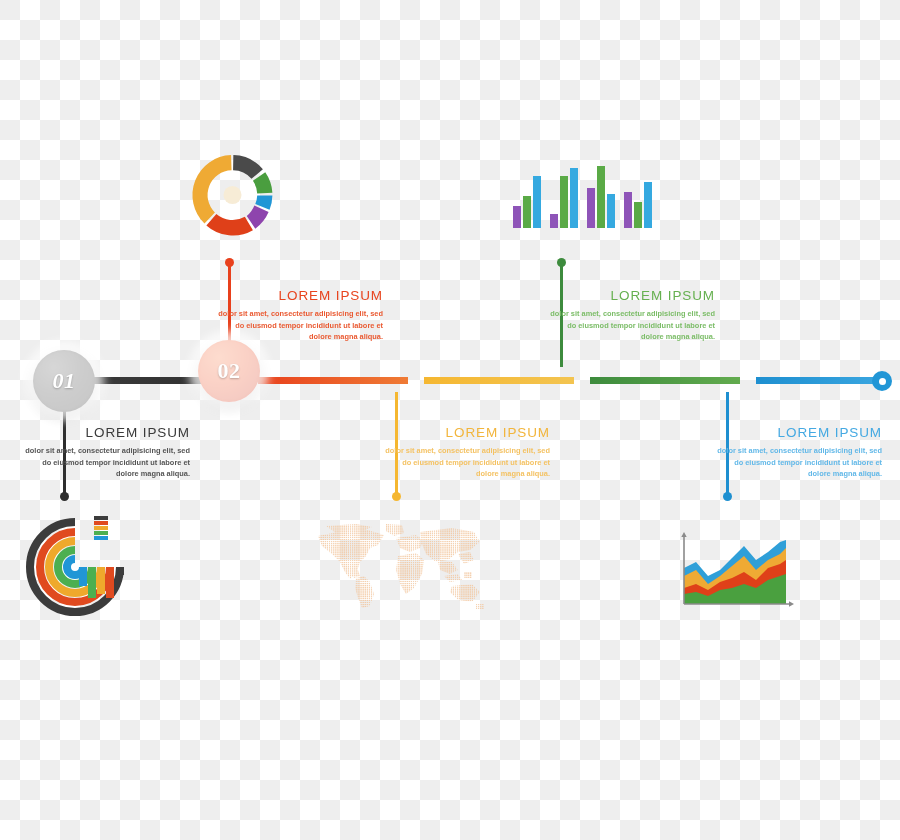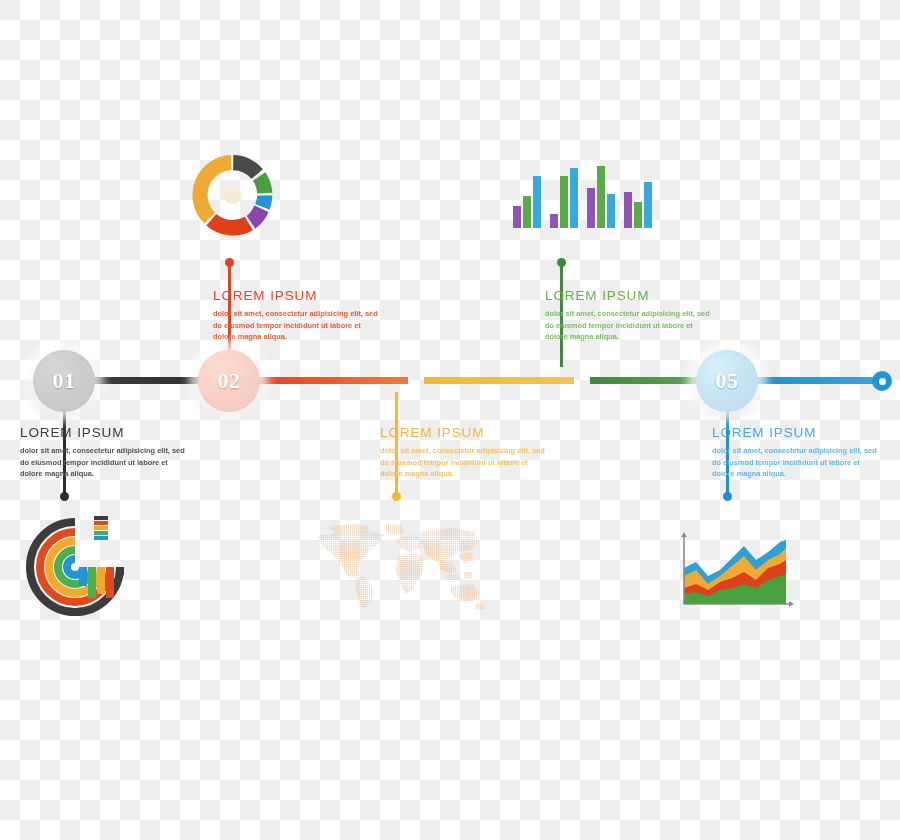--- a/index.html
+++ b/index.html
@@ -34,21 +34,21 @@
   }
   .node span{position:relative;z-index:2;text-shadow:0 1px 2px rgba(0,0,0,.25);}
 
   .endcap{
     position:absolute;width:20px;height:20px;border-radius:50%;
     background:#2196d6;display:flex;align-items:center;justify-content:center;z-index:6;
   }
   .endcap i{display:block;width:7px;height:7px;border-radius:50%;background:#ffffff;}
 
   
-  .tblock{position:absolute;width:170px;text-align:left;}
+  .tblock{position:absolute;width:170px;text-align:right;}
   .tblock .ttl{
     font-size:13.5px;letter-spacing:.9px;line-height:1.2;margin-bottom:4px;
     font-family:"Liberation Sans", sans-serif;font-weight:normal;
   }
   .tblock .bdy{
     font-size:7.4px;line-height:1.55;font-weight:bold;
     font-family:"Liberation Sans", sans-serif;
   }
 
   
@@ -94,36 +94,32 @@
 
   <div class="vline" style="left:395px;top:392px;height:104px;background:#f5b731;"></div>
   <div class="vdot" style="left:392px;top:492px;background:#f5b731;"></div>
 
   <div class="vline" style="left:560px;top:262px;height:105px;background:#3d8b3d;"></div>
   <div class="vdot" style="left:557px;top:258px;background:#3d8b3d;"></div>
 
   <div class="vline" style="left:726px;top:392px;height:104px;background:#1e8fd0;"></div>
   <div class="vdot" style="left:723px;top:492px;background:#1e8fd0;"></div>
 
-  <div class="node" style="left:33px;top:350px;background:radial-gradient(circle at 34% 28%,#5e5e5e 0%,#3a3a3a 45%,#1d1d1d 100%);">
+  <div class="node" style="left:33px;top:350px;background:radial-gradient(circle at 34% 28%,#5e5e5e 0%,#3a3a3a 45%,#1d1d1d 100%);font-style:italic;">
     <div class="halo"></div>
     <span>01</span>
   </div>
 
-  <div class="node" style="left:198px;top:350px;background:radial-gradient(circle at 34% 28%,#f6743f 0%,#ec4a1d 45%,#c41f08 100%);">
+  <div class="node" style="left:198px;top:340px;background:radial-gradient(circle at 34% 28%,#f6743f 0%,#ec4a1d 45%,#c41f08 100%);">
     <div class="halo"></div>
     <span>02</span>
   </div>
 
 
 
-  <div class="node" style="left:696px;top:350px;background:radial-gradient(circle at 34% 28%,#5fc0ef 0%,#2395d6 45%,#0e6fae 100%);">
-    <div class="halo"></div>
-    <span>05</span>
-  </div>
 
   <div class="endcap" style="left:872px;top:371px;">
     <i></i>
   </div>
 
   <div class="tblock" style="left:20px;top:425px;">
     <div class="ttl" style="color:#3a3a3a;">LOREM IPSUM</div>
     <div class="bdy" style="color:#555555;">dolor sit amet, consectetur adipisicing elit, sed do eiusmod tempor incididunt ut labore et dolore magna aliqua.</div>
   </div>
 

